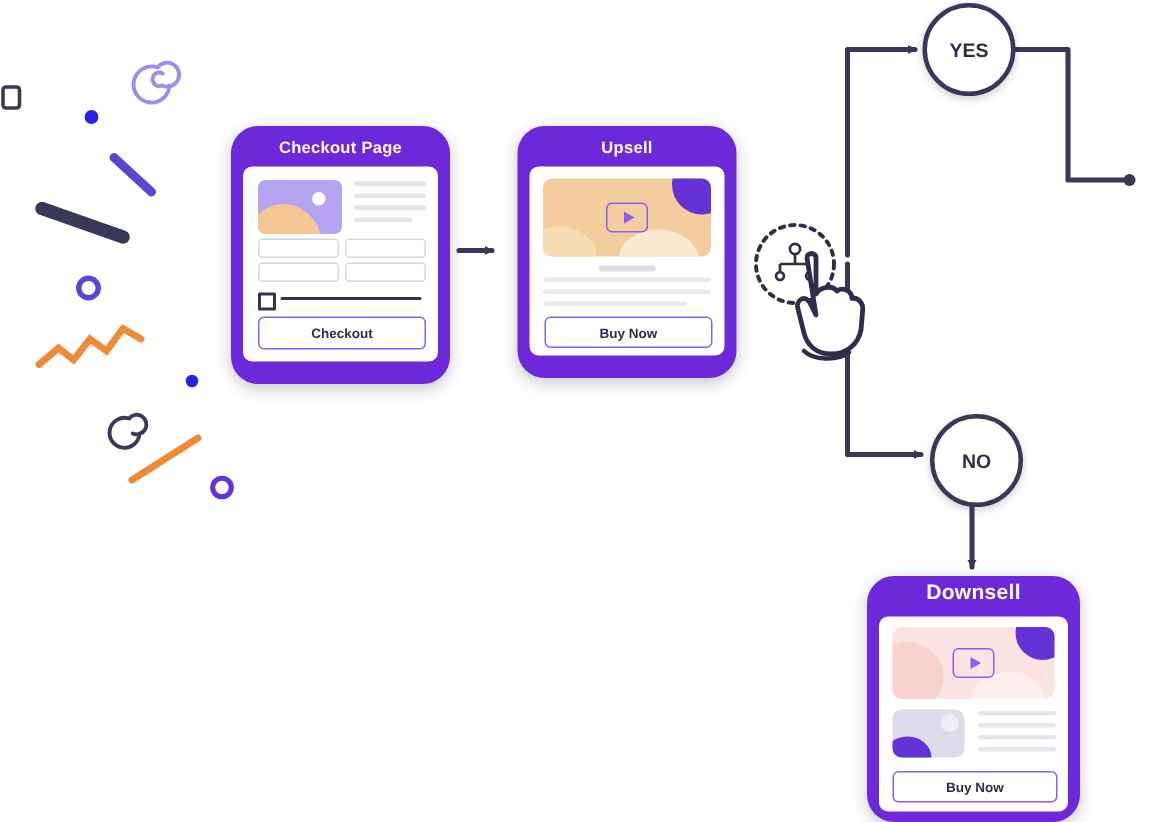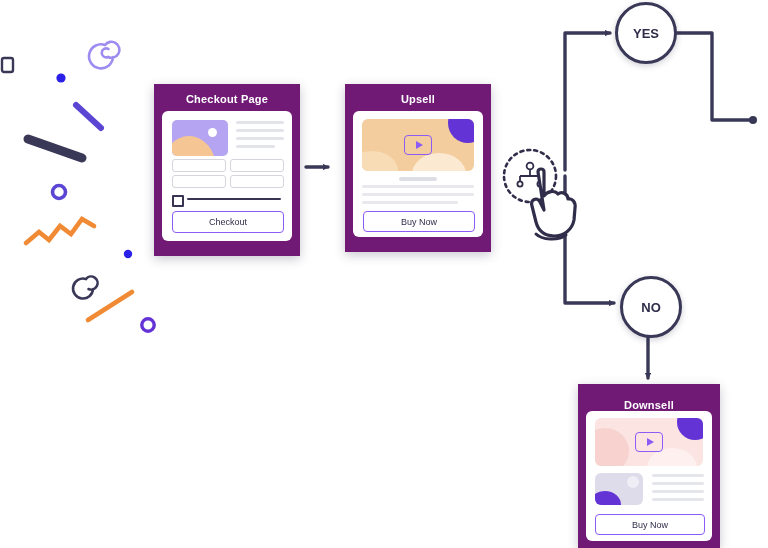--- a/index.html
+++ b/index.html
@@ -7,57 +7,57 @@
     width:768px;height:548px;background:#ffffff;overflow:hidden;
     font-family:"Liberation Sans","DejaVu Sans",sans-serif;
     position:relative;
   }
   #stage{position:absolute;inset:0;}
 
   
   #flow{position:absolute;left:0;top:0;width:768px;height:548px;}
 
   
-  .card{position:absolute;border-radius:0;background:#701a75;
+  .card{position:absolute;border-radius:18px;background:#6d28d9;
         box-shadow:0 3px 10px rgba(40,38,70,.25);}
   .card-title{color:#ffffff;font-weight:bold;text-align:center;
         letter-spacing:.2px;}
   .card-body{position:absolute;background:#ffffff;border-radius:6px;}
 
   
   #card-checkout{left:154px;top:84px;width:146px;height:172px;}
   #card-checkout .card-title{font-size:11px;padding-top:9px;}
   #card-checkout .card-body{left:8px;top:27px;width:130px;height:130px;}
 
   
   #card-upsell{left:345px;top:84px;width:146px;height:168px;}
   #card-upsell .card-title{font-size:11px;padding-top:9px;}
   #card-upsell .card-body{left:8px;top:27px;width:130px;height:126px;}
 
   
   #card-downsell{left:578px;top:384px;width:142px;height:164px;}
-  #card-downsell .card-title{font-size:11px;padding-top:15px;}
+  #card-downsell .card-title{font-size:14px;padding-top:2px;}
   #card-downsell .card-body{left:8px;top:27px;width:126px;height:130px;}
 
   
   .ck-img{position:absolute;left:10px;top:9px;width:56px;height:36px;
           border-radius:5px;background:#b4a4f2;overflow:hidden;}
   .ck-img .hill{position:absolute;left:-10px;bottom:-12px;width:54px;height:32px;
           border-radius:50% 50% 0 0 / 100% 100% 0 0;background:#f5c693;}
   .ck-img .dot{position:absolute;right:11px;top:8px;width:9px;height:9px;
           border-radius:50%;background:#ffffff;}
   .ck-lines{position:absolute;left:74px;top:10px;width:48px;}
   .ck-lines i{display:block;height:3px;border-radius:2px;background:#e3e3ea;margin-bottom:5px;}
   .ck-field{position:absolute;height:11px;border:1px solid #d5d5de;border-radius:3px;background:#fff;}
   .ck-chk{position:absolute;left:10px;top:84px;width:8px;height:8px;
           border:2px solid #373552;border-radius:1px;background:#fff;}
   .ck-chkline{position:absolute;left:25px;top:87px;width:94px;height:2px;
           border-radius:2px;background:#373552;}
   .btn{position:absolute;border:1px solid #8b5cf6;border-radius:4px;background:#ffffff;
-       color:#2f2d4a;font-size:9px;font-weight:normal;display:flex;align-items:center;
+       color:#2f2d4a;font-size:9px;font-weight:bold;display:flex;align-items:center;
        justify-content:center;}
 
   
   .up-img{position:absolute;left:9px;top:8px;width:112px;height:52px;border-radius:6px;
           background:#f3cd9d;overflow:hidden;}
   .up-img .blob-dark{position:absolute;right:-14px;top:-16px;width:40px;height:40px;
           border-radius:50%;background:#6333d6;}
   .up-img .blob-l{position:absolute;left:-16px;bottom:-20px;width:52px;height:40px;
           border-radius:50%;background:#f7dcb6;}
   .up-img .blob-r{position:absolute;right:8px;bottom:-24px;width:54px;height:42px;

